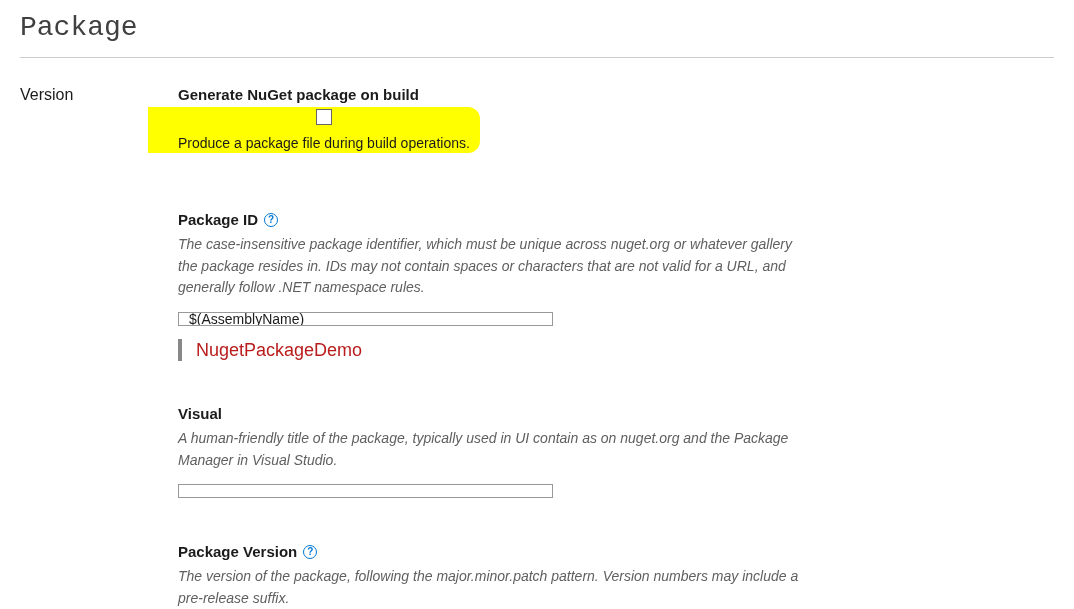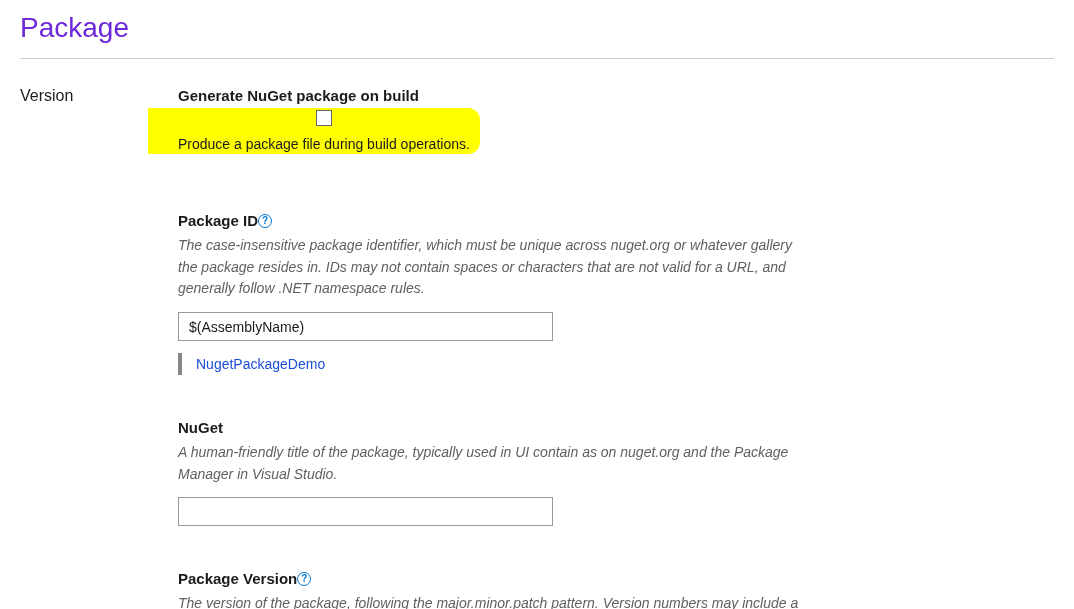--- a/index.html
+++ b/index.html
@@ -7,22 +7,23 @@
       font-family: "Segoe UI", -apple-system, sans-serif;
       font-size: 14px;
       color: #1b1b1b;
       background: #ffffff;
       padding: 12px 20px;
       width: 1074px;
     }
     .page-title {
       font-size: 28px;
       font-weight: 400;
-      color: #6d28d9;
+      color: #404040;
       margin-bottom: 14px;
+      font-family: Liberation Mono, monospace;
     }
     .hr {
       border: none;
       border-top: 1px solid #ccc;
       margin-bottom: 28px;
     }
     .content-row {
       display: flex;
       align-items: flex-start;
     }
@@ -40,20 +41,21 @@
     .field-group {
       margin-bottom: 44px;
     }
     .field-label {
       font-weight: 600;
       font-size: 15px;
       color: #1b1b1b;
       margin-bottom: 6px;
       display: flex;
       align-items: center;
+      gap: 6px;
     }
     .field-desc {
       color: #5f5f5f;
       font-size: 14px;
       line-height: 1.55;
       margin-bottom: 12px;
       max-width: 630px;
       font-style: italic;
     }
     .highlight-wrap {
@@ -87,42 +89,42 @@
       border: 1px solid #666;
       background: #fff;
       flex-shrink: 0;
     }
     .checkbox-label {
       font-size: 14px;
       color: #1b1b1b;
     }
     .text-input {
       width: 375px;
-      height: 29px;
+      height: 14px;
       border: 1px solid #999;
       padding: 4px 10px;
       font-size: 14px;
       font-family: inherit;
       color: #1b1b1b;
       background: #fff;
     }
     .resolved-row {
       display: flex;
       align-items: center;
       margin-top: 12px;
     }
     .resolved-bar {
       width: 4px;
       height: 22px;
       background: #888;
       margin-right: 14px;
     }
     .resolved-val {
-      color: #1d4ed8;
-      font-size: 14px;
+      color: #b91c1c;
+      font-size: 18px;
     }
     .help-icon {
       display: inline-flex;
       align-items: center;
       justify-content: center;
       width: 14px;
       height: 14px;
       border: 1.3px solid #0078d4;
       border-radius: 50%;
       color: #0078d4;
@@ -169,21 +171,21 @@
       <div class="field-desc">The case-insensitive package identifier, which must be unique across nuget.org or whatever gallery the package resides in. IDs may not contain spaces or characters that are not valid for a URL, and generally follow .NET namespace rules.</div>
       <input type="text" class="text-input" value="$(AssemblyName)" style="">
       <div class="resolved-row">
         <div class="resolved-bar"></div>
         <div class="resolved-val">NugetPackageDemo</div>
       </div>
     </div>
 
     <div class="field-group">
       <div class="field-label">
-        <span>NuGet</span>
+        <span>Visual</span>
       </div>
       <div class="field-desc">A human-friendly title of the package, typically used in UI contain as on nuget.org and the Package Manager in Visual Studio.</div>
       <input type="text" class="text-input" value="" style="">
     </div>
 
     <div class="field-group" style="margin-bottom:0;">
       <div class="field-label">
         <span>Package Version</span>
         <span class="help-icon">?</span>
       </div>

